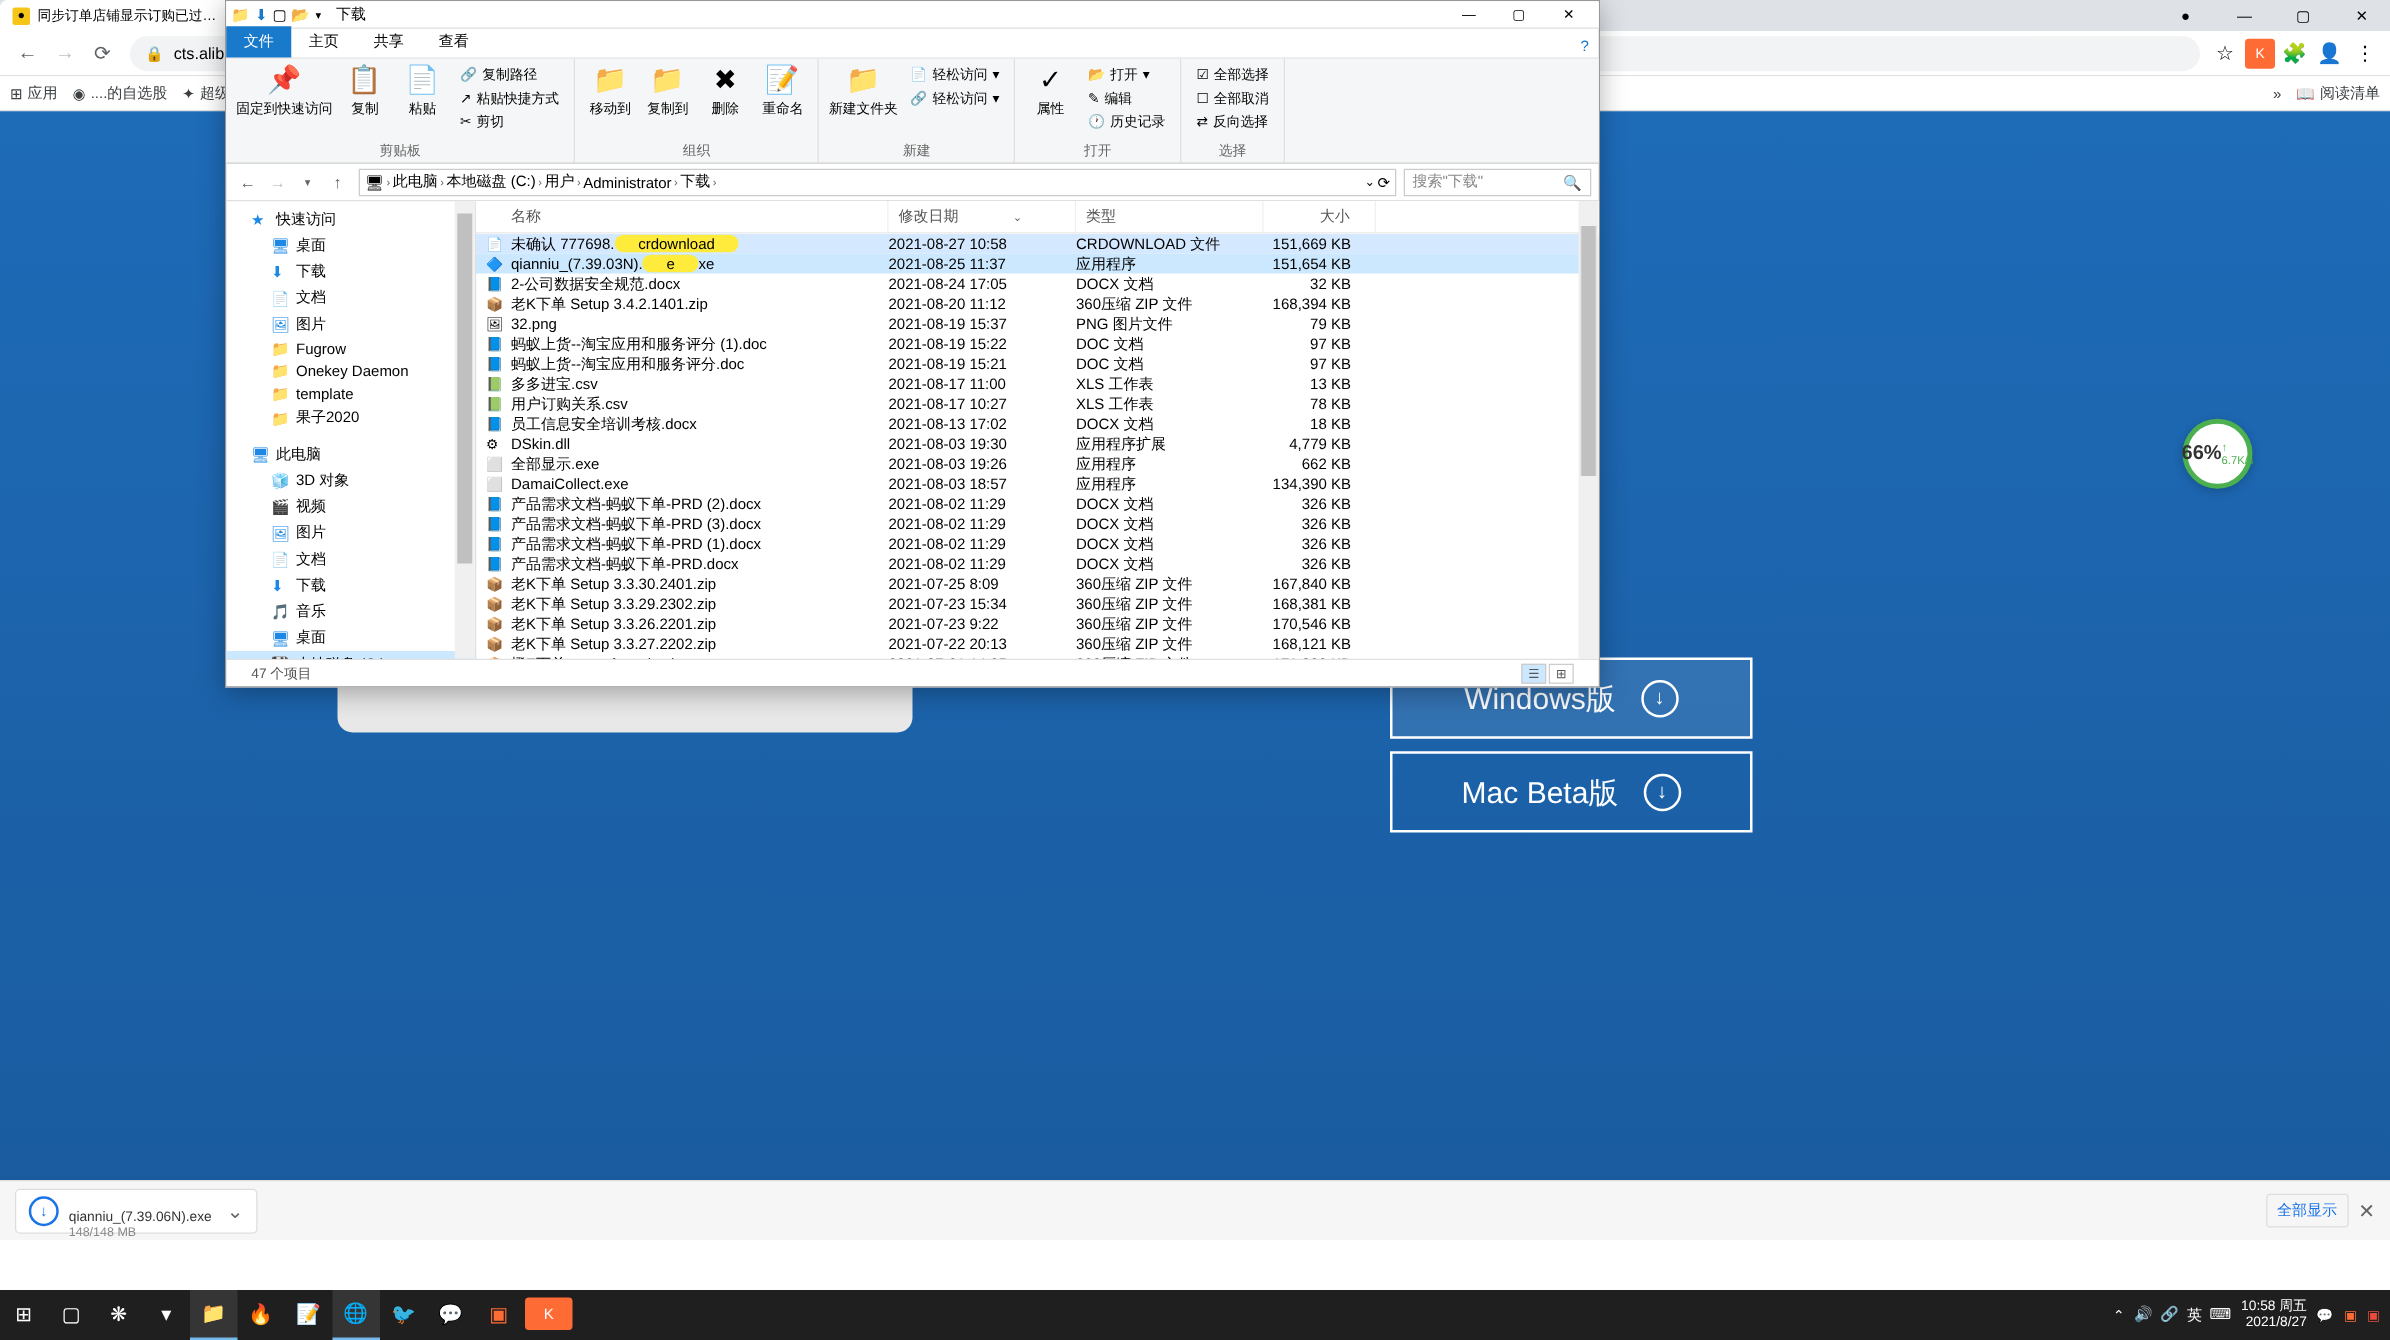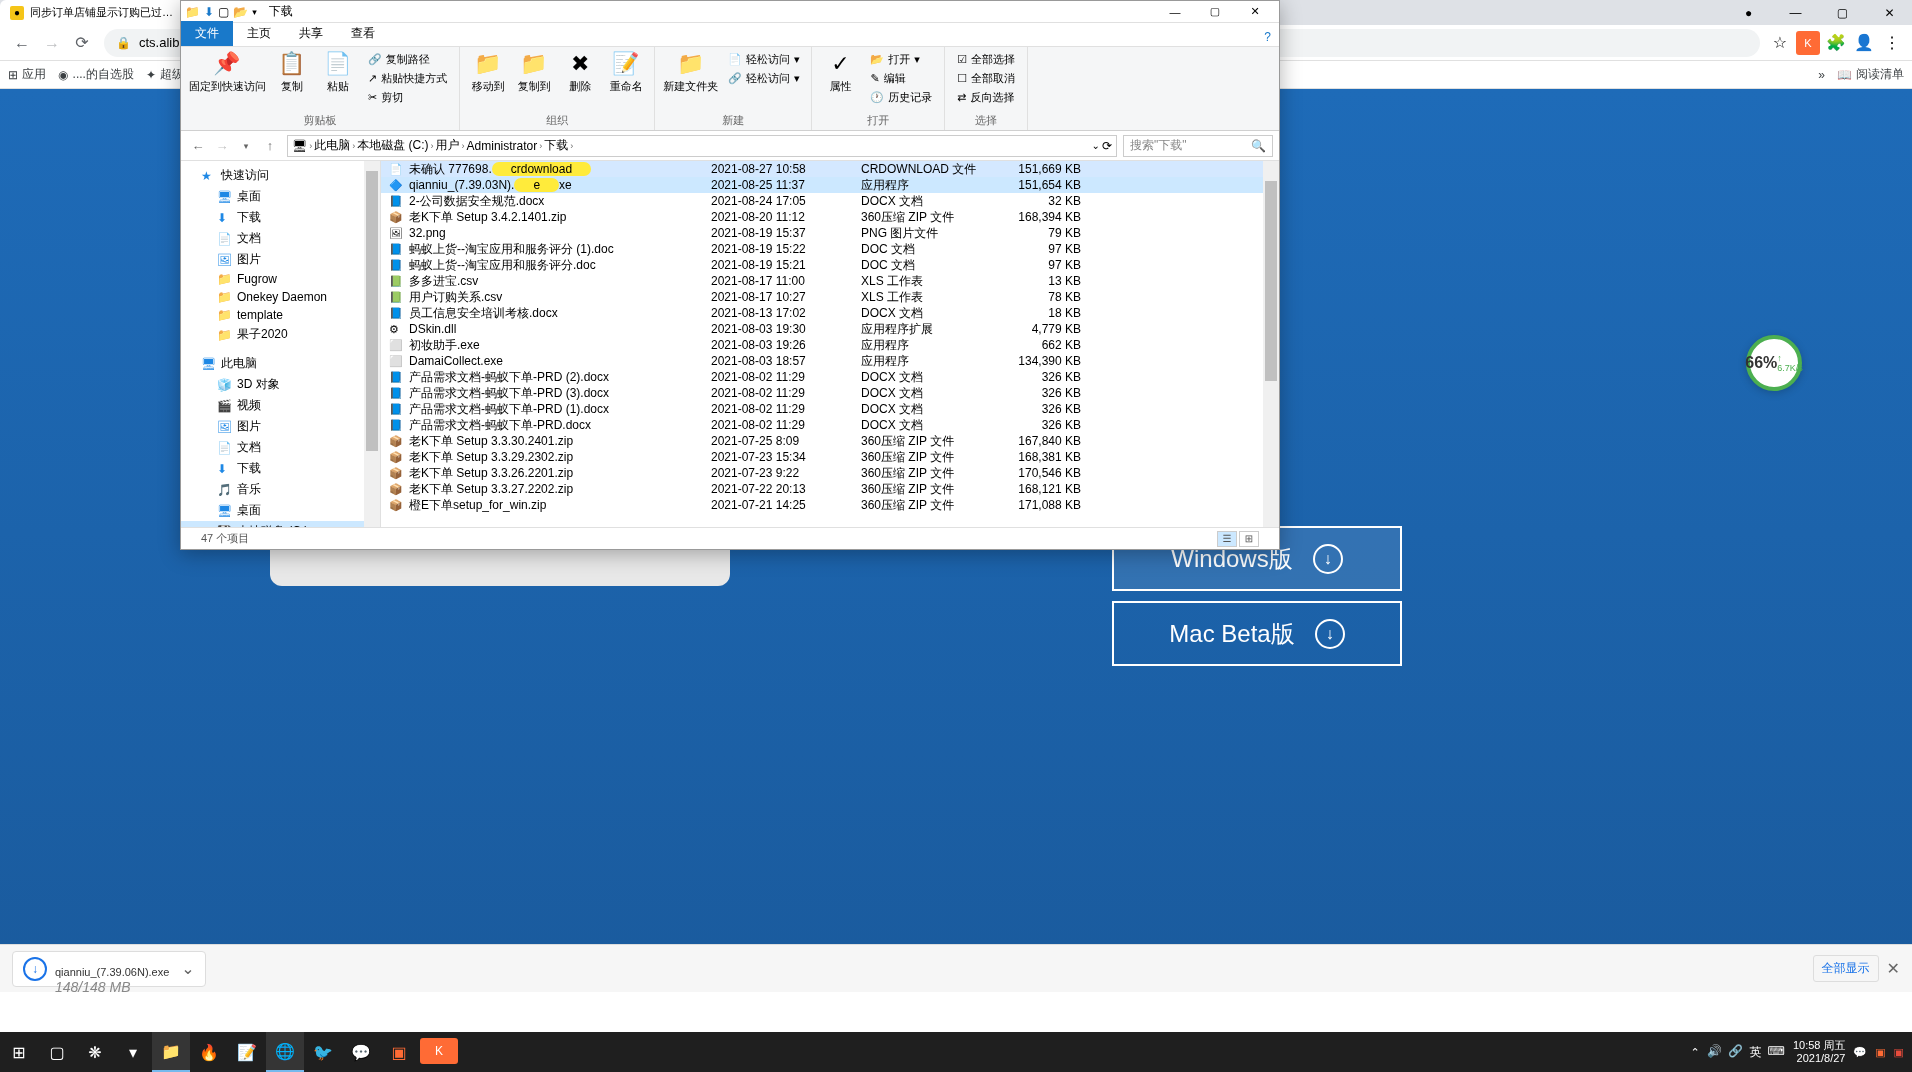--- a/index.html
+++ b/index.html
@@ -32,21 +32,21 @@
 .dl-btn { height: 65px; border: 2px solid #fff; color: #fff; display: flex; align-items: center; justify-content: center; gap: 20px; font-size: 24px; margin-bottom: 10px; cursor: pointer; }
 .dl-btn.primary { background: rgba(255,255,255,0.1); }
 .dl-icon { width: 30px; height: 30px; border: 2px solid #fff; border-radius: 50%; display: flex; align-items: center; justify-content: center; font-size: 16px; }
 
 
 .download-bar { position: absolute; bottom: 40px; left: 0; right: 0; height: 48px; background: #f6f6f6; border-top: 1px solid #ddd; display: flex; align-items: center; padding: 0 12px; }
 .download-item { display: flex; align-items: center; gap: 8px; background: #fff; border: 1px solid #ddd; border-radius: 4px; padding: 4px 10px; height: 36px; }
 .download-item .dicon { width: 24px; height: 24px; border: 2px solid #1a73e8; border-radius: 50%; display: flex; align-items: center; justify-content: center; color: #1a73e8; font-size: 12px; }
 .download-item .dinfo { font-size: 11px; line-height: 1.2; }
 .download-item .dinfo .dname { color: #333; margin-top: 24px; }
-.download-item .dinfo .dsize { color: #888; font-size: 14px; font-style: italic; }
+.download-item .dinfo .dsize { color: #888; font-size: 10px; }
 .download-bar .showall { margin-left: auto; color: #1a73e8; font-size: 12px; padding: 4px 8px; border: 1px solid #ddd; border-radius: 3px; }
 .download-bar .dbclose { margin-left: 8px; color: #666; font-size: 16px; }
 
 
 .explorer { position: absolute; top: 0; left: 180px; width: 1100px; height: 550px; background: #fff; border: 1px solid #999; box-shadow: 0 4px 20px rgba(0,0,0,0.3); }
 .exp-titlebar { height: 22px; background: #fff; display: flex; align-items: center; padding: 0 4px; border-bottom: 1px solid #e0e0e0; }
 .exp-qat { display: flex; gap: 4px; align-items: center; }
 .exp-qat span { font-size: 12px; }
 .exp-title { margin-left: 12px; font-size: 12px; }
 .exp-winctrl { margin-left: auto; display: flex; }
@@ -434,20 +434,28 @@
           <span class="nicon">💾</span>
           <span>本地磁盘 (C:)</span>
         </div>
 
       <div class="scrollbar">
           <div class="scrollbar-thumb" style="top:10px;height:280px"></div>
         </div>
     </div>
 
     <div class="exp-files" id="file-list">
+      <div class="file-header">
+        <div class="fcol name">
+            <span style="margin-left:20px">名称</span>
+          </div>
+        <div class="fcol date"><span>修改日期</span> <span style="font-size:9px;margin-left:40px">⌄</span></div>
+        <div class="fcol type"><span>类型</span></div>
+        <div class="fcol size"><span>大小</span></div>
+      </div>
 
       <div class="scrollbar">
           <div class="scrollbar-thumb" style="top:20px;height:200px"></div>
         </div>
     <div class="file-row highlight">
           <div class="fcol name">
             <span class="ficon">📄</span>
             <span>未确认 777698.<span class="hl-yellow">crdownload</span></span>
           </div>
           <div class="fcol date">2021-08-27 10:58</div>
@@ -540,21 +548,21 @@
             <span class="ficon">⚙</span>
             <span>DSkin.dll</span>
           </div>
           <div class="fcol date">2021-08-03 19:30</div>
           <div class="fcol type">应用程序扩展</div>
           <div class="fcol size">4,779 KB</div>
         </div>
         <div class="file-row">
           <div class="fcol name">
             <span class="ficon">⬜</span>
-            <span>初妆助手.exe</span>
+            <span>全部显示.exe</span>
           </div>
           <div class="fcol date">2021-08-03 19:26</div>
           <div class="fcol type">应用程序</div>
           <div class="fcol size">662 KB</div>
         </div>
         <div class="file-row">
           <div class="fcol name">
             <span class="ficon">⬜</span>
             <span>DamaiCollect.exe</span>
           </div>

